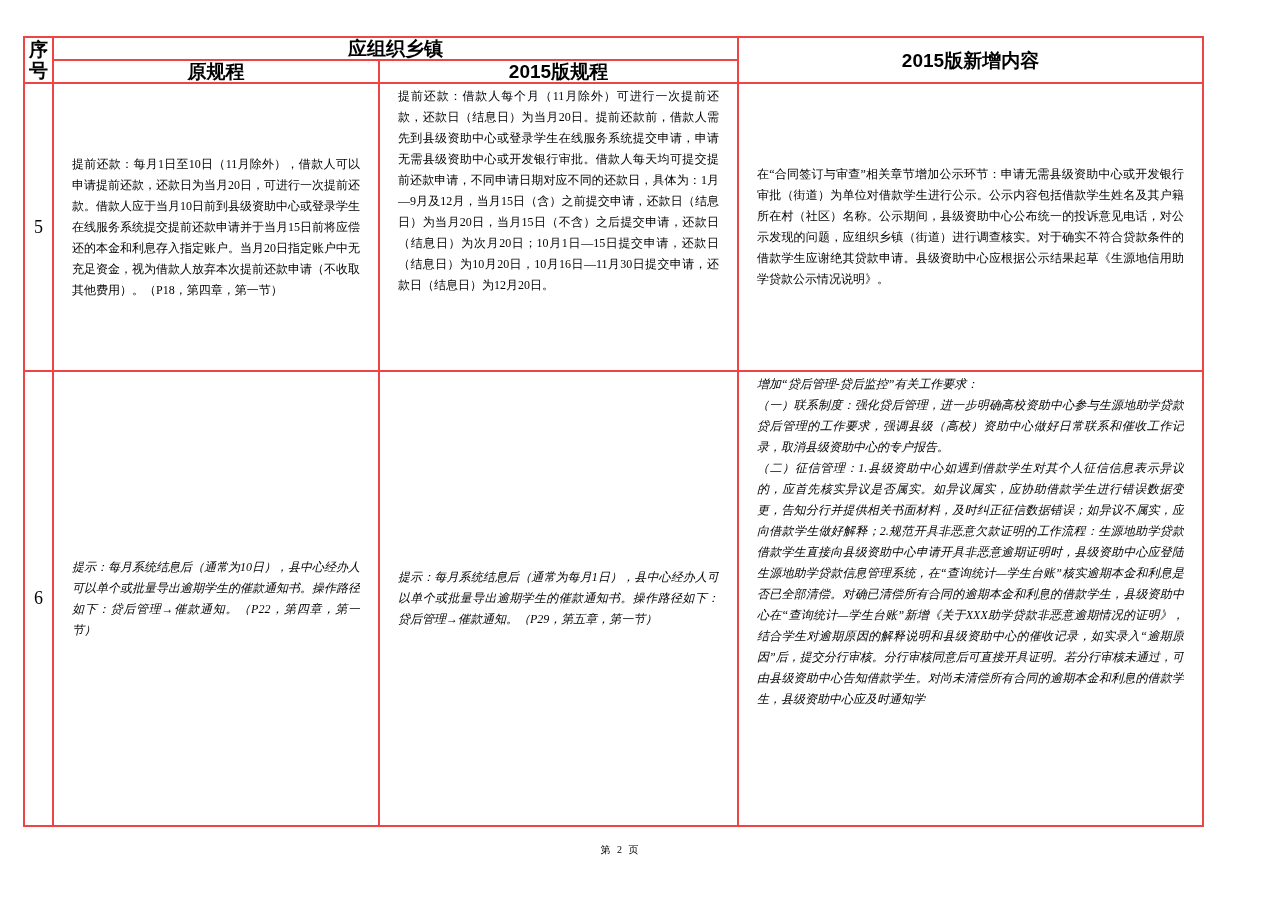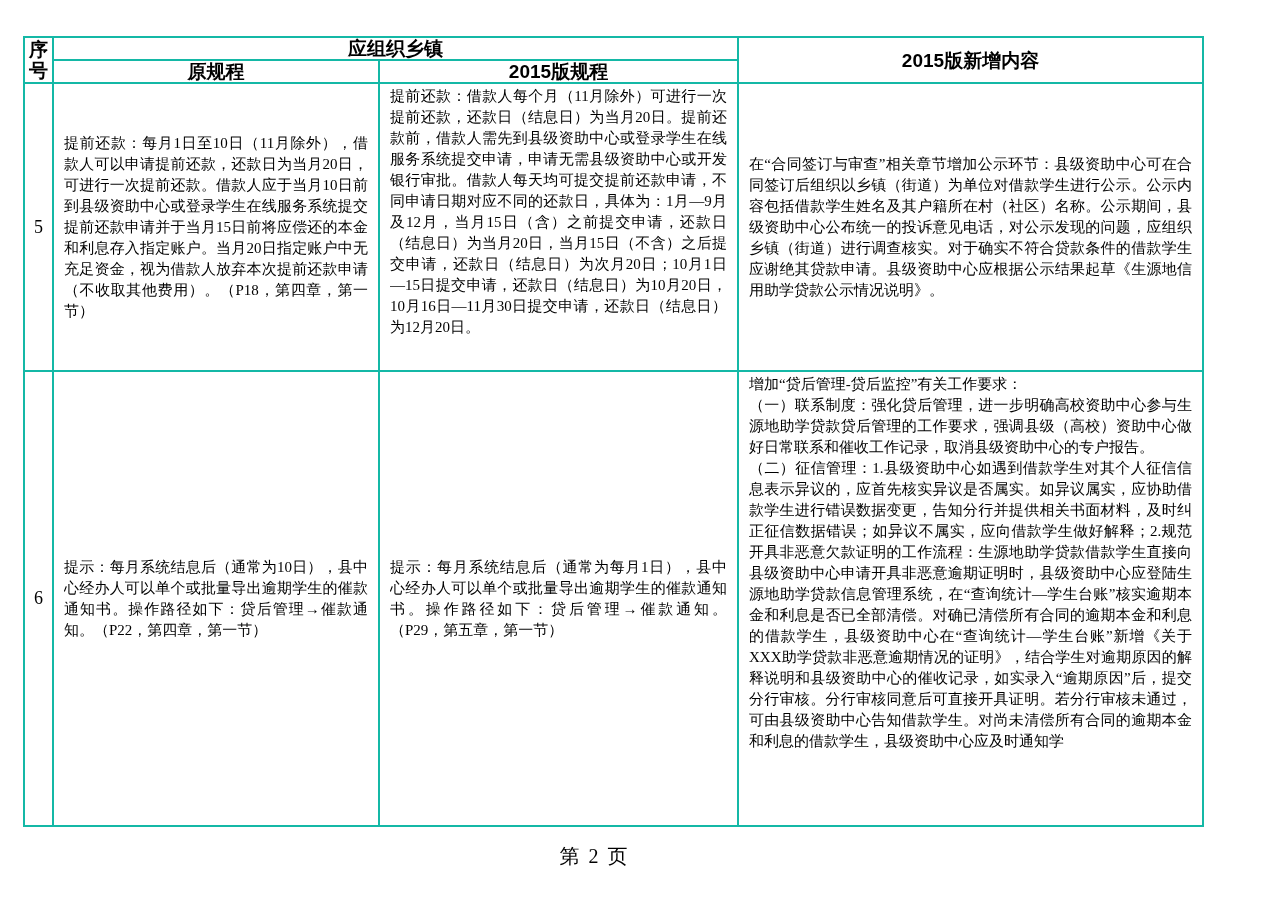--- a/index.html
+++ b/index.html
@@ -6,49 +6,49 @@
   body {
     width:1276px; height:900px; background:#ffffff; color:#000;
     font-family:"Liberation Serif","DejaVu Serif",serif;
     position:relative; overflow:hidden;
   }
   table.doc-table {
     position:absolute; left:23px; top:36px; width:1179px;
     border-collapse:collapse; table-layout:fixed;
   }
   .doc-table th, .doc-table td {
-    border:2px solid #14b8a6;
+    border:2px solid #ef4444;
     overflow:hidden;
   }
   .doc-table th {
     font-family:"Liberation Sans","DejaVu Sans",sans-serif;
     font-weight:bold; font-size:19px; line-height:21px;
     padding:0 2px; text-align:center; vertical-align:middle;
     word-break:break-all;
   }
   tr.hdr-top  { height:21px; }
   tr.hdr-sub  { height:23px; }
   tr.row-5 { height:288px; }
   tr.row-6 { height:455px; }
   .doc-table td {
-    font-size:15px; line-height:21px;
-    padding:2px 10px; vertical-align:middle;
+    font-size:12px; line-height:21px;
+    padding:2px 18px; vertical-align:middle;
     text-align:justify;
   }
   td.seq {
     text-align:center; font-size:18px; padding:0;
     font-family:"Liberation Serif","DejaVu Serif",serif;
   }
   td.v-top { vertical-align:top; }
   .cell-text { white-space:pre-line; }
   .clip-5 { max-height:282px; overflow:hidden; }
-  .clip-6 { max-height:449px; overflow:hidden; }
+  .clip-6 { max-height:449px; overflow:hidden;font-style:italic; }
   .page-footer {
-    position:absolute; top:843px; left:5px; width:1179px;
-    text-align:center; font-size:20px; letter-spacing:2px;
+    position:absolute; top:843px; left:31px; width:1179px;
+    text-align:center; font-size:10px; letter-spacing:2px;
   }
 </style>
 </head>
 <body>
 
 <table class="doc-table">
   <colgroup>
     <col style="width:29px">
     <col style="width:326px">
     <col style="width:359px">
@@ -68,21 +68,21 @@
   <tbody>
     <tr class="row-5">
       <td class="seq">5</td>
       <td>
         <div class="cell-text clip-5">提前还款：每月1日至10日（11月除外），借款人可以申请提前还款，还款日为当月20日，可进行一次提前还款。借款人应于当月10日前到县级资助中心或登录学生在线服务系统提交提前还款申请并于当月15日前将应偿还的本金和利息存入指定账户。当月20日指定账户中无充足资金，视为借款人放弃本次提前还款申请（不收取其他费用）。（P18，第四章，第一节）</div>
       </td>
       <td class="v-top">
         <div class="cell-text clip-5">提前还款：借款人每个月（11月除外）可进行一次提前还款，还款日（结息日）为当月20日。提前还款前，借款人需先到县级资助中心或登录学生在线服务系统提交申请，申请无需县级资助中心或开发银行审批。借款人每天均可提交提前还款申请，不同申请日期对应不同的还款日，具体为：1月—9月及12月，当月15日（含）之前提交申请，还款日（结息日）为当月20日，当月15日（不含）之后提交申请，还款日（结息日）为次月20日；10月1日—15日提交申请，还款日（结息日）为10月20日，10月16日—11月30日提交申请，还款日（结息日）为12月20日。</div>
       </td>
       <td>
-        <div class="cell-text clip-5">在“合同签订与审查”相关章节增加公示环节：县级资助中心可在合同签订后组织以乡镇（街道）为单位对借款学生进行公示。公示内容包括借款学生姓名及其户籍所在村（社区）名称。公示期间，县级资助中心公布统一的投诉意见电话，对公示发现的问题，应组织乡镇（街道）进行调查核实。对于确实不符合贷款条件的借款学生应谢绝其贷款申请。县级资助中心应根据公示结果起草《生源地信用助学贷款公示情况说明》。</div>
+        <div class="cell-text clip-5">在“合同签订与审查”相关章节增加公示环节：申请无需县级资助中心或开发银行审批（街道）为单位对借款学生进行公示。公示内容包括借款学生姓名及其户籍所在村（社区）名称。公示期间，县级资助中心公布统一的投诉意见电话，对公示发现的问题，应组织乡镇（街道）进行调查核实。对于确实不符合贷款条件的借款学生应谢绝其贷款申请。县级资助中心应根据公示结果起草《生源地信用助学贷款公示情况说明》。</div>
       </td>
     </tr>
     <tr class="row-6">
       <td class="seq">6</td>
       <td>
         <div class="cell-text clip-6">提示：每月系统结息后（通常为10日），县中心经办人可以单个或批量导出逾期学生的催款通知书。操作路径如下：贷后管理→催款通知。（P22，第四章，第一节）</div>
       </td>
       <td>
         <div class="cell-text clip-6">提示：每月系统结息后（通常为每月1日），县中心经办人可以单个或批量导出逾期学生的催款通知书。操作路径如下：贷后管理→催款通知。（P29，第五章，第一节）</div>
       </td>

